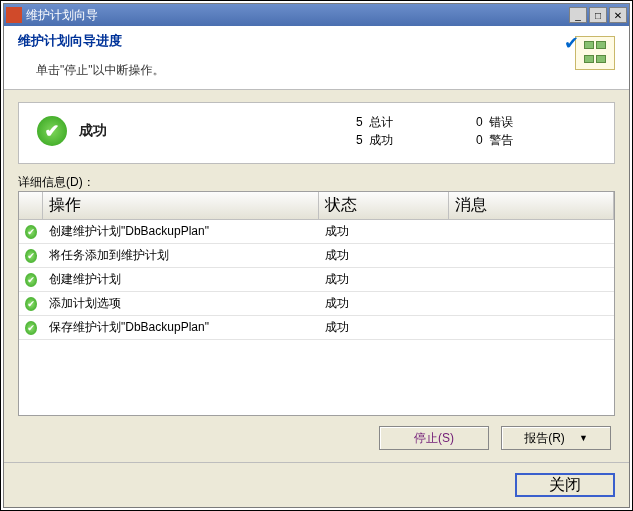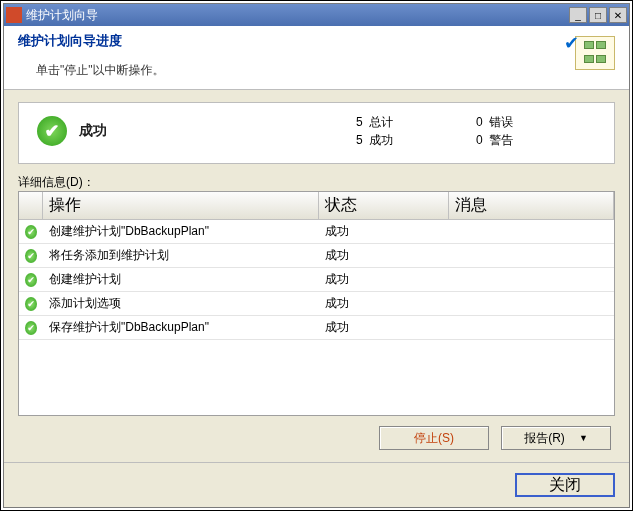--- a/index.html
+++ b/index.html
@@ -40,21 +40,21 @@
 .grow { display: flex; border-bottom: 1px solid #e4e4e4; align-items: center; }
 .gc { padding: 3px 6px; font-size: 12px; }
 .gc-icon { width: 24px; display: flex; justify-content: center; }
 .mini-check { width: 14px; height: 14px; border-radius: 50%; background: radial-gradient(#8fe070,#2fa01a); display: flex; align-items: center; justify-content: center; color: #fff; font-size: 9px; }
 .gc-op { width: 276px; }
 .gc-st { width: 130px; }
 .gc-msg { flex: 1; }
 
 .buttons { display: flex; justify-content: flex-end; gap: 12px; padding: 10px 4px 4px 4px; }
 .btn { height: 24px; min-width: 110px; background: #ece9d8; border: 1px solid #888; box-shadow: inset 1px 1px 0 #fff; font-size: 12px; padding: 0 10px; display: inline-flex; align-items: center; justify-content: center; cursor: default; }
-.btn.disabled { color: #c2410c; text-align: right; }
+.btn.disabled { color: #701a75; text-align: right; }
 .btn .arrow { margin-left: 14px; font-size: 9px; }
 
 .footer { border-top: 1px solid #bdbdbd; padding: 10px 14px; display: flex; justify-content: flex-end; }
 .close-btn { height: 24px; min-width: 100px; background: #ece9d8; border: 2px solid #3a5fcd; font-size: 16px; display: inline-flex; align-items: center; justify-content: center; cursor: default; }
 </style>
 </head>
 <body>
 
 <div class="outer">
 <div class="window">

